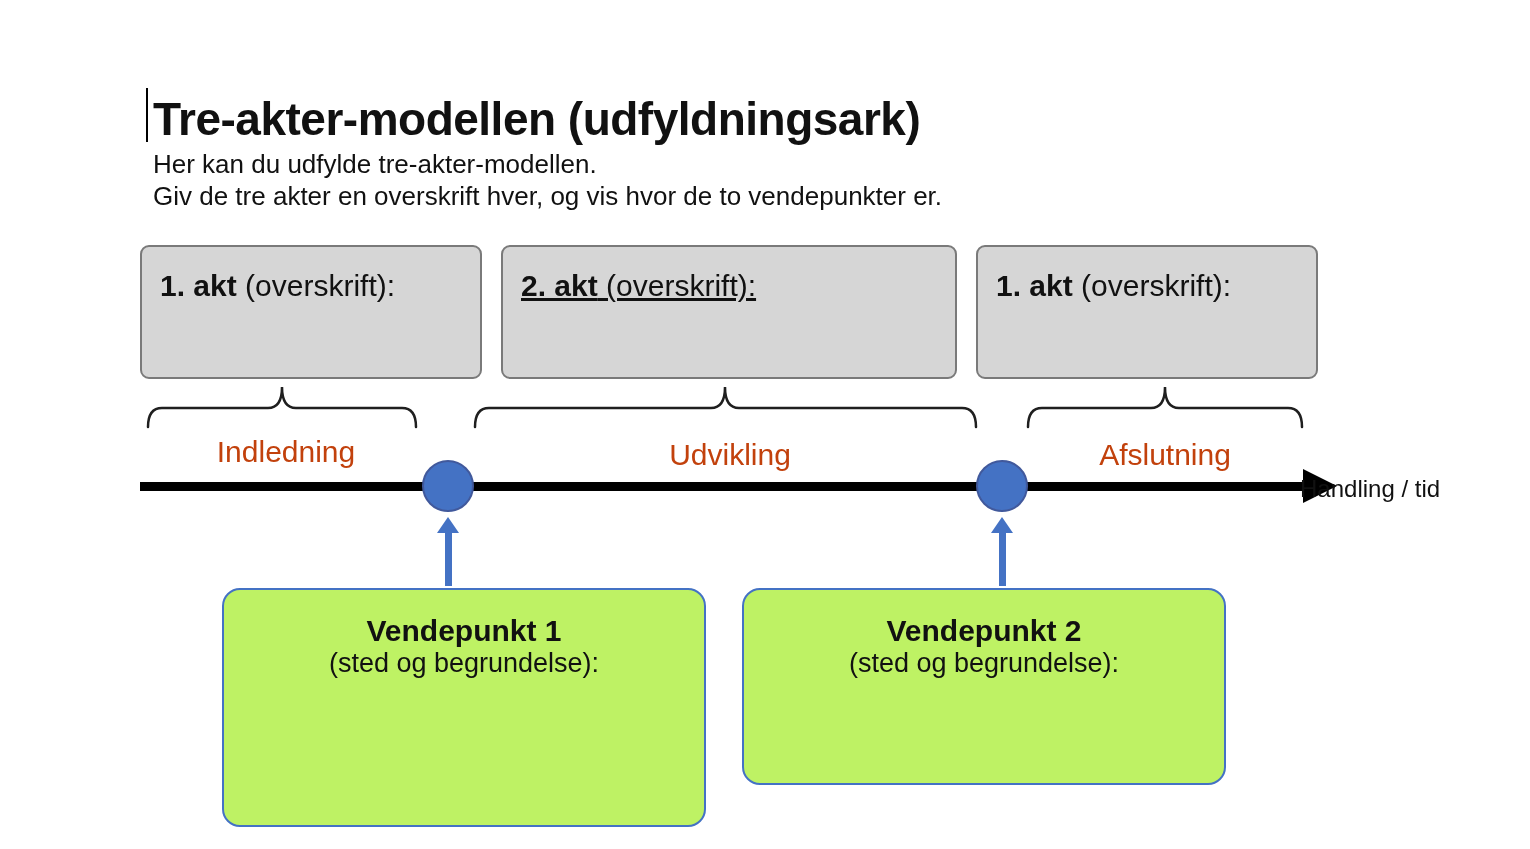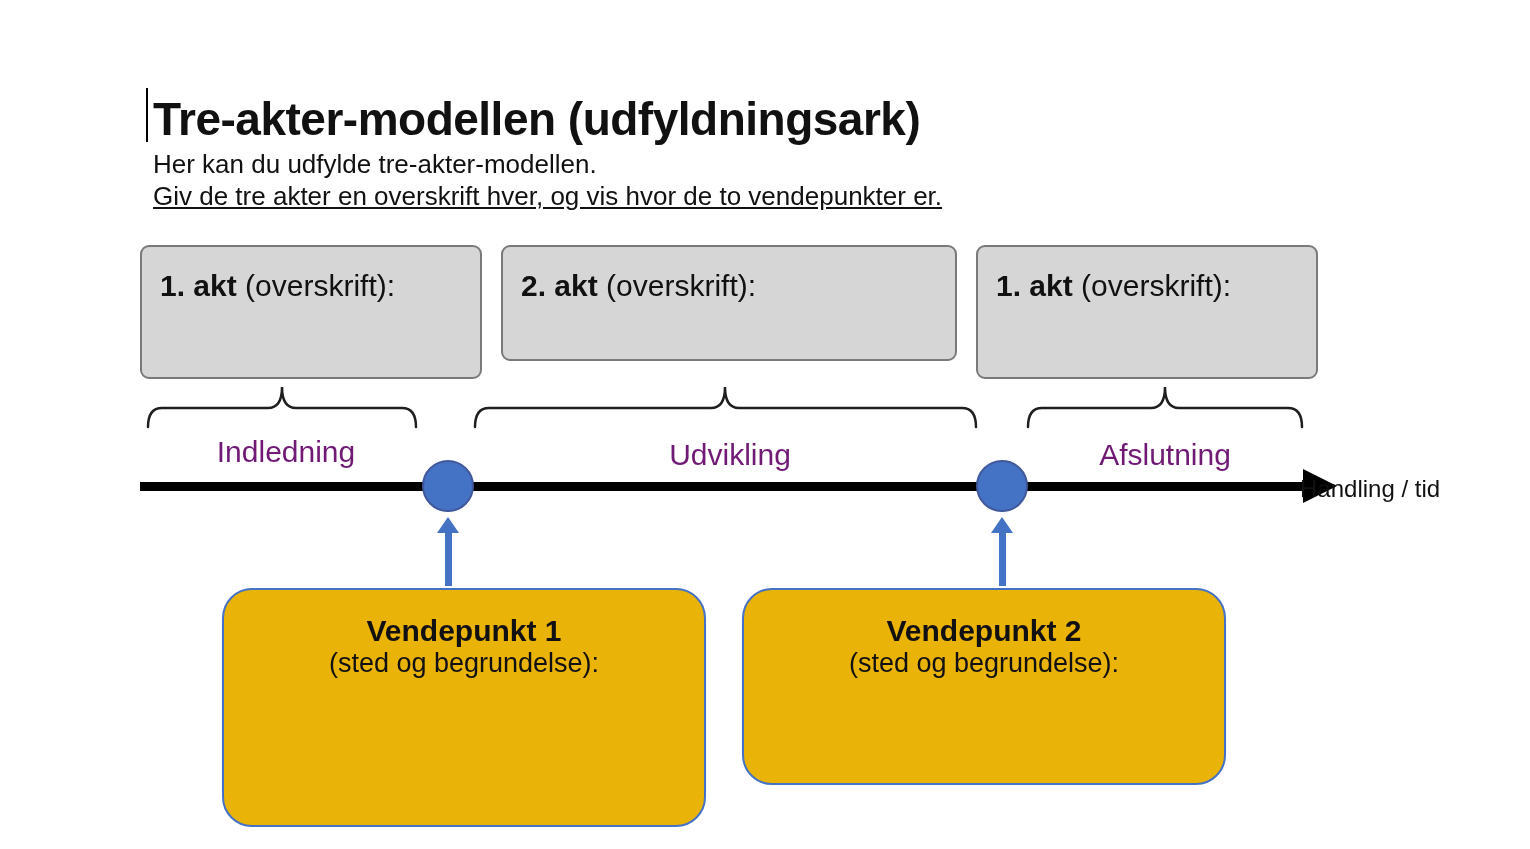--- a/index.html
+++ b/index.html
@@ -5,51 +5,51 @@
   html,body{margin:0;padding:0;}
   body{font-family:"Liberation Sans", sans-serif; background:#fff;}
   #canvas{position:relative;width:1530px;height:849px;background:#ffffff;overflow:hidden;}
   .abs{position:absolute;}
   .caret{width:2px;background:#000;}
   .title{font-size:46px;font-weight:bold;color:#111;letter-spacing:-0.5px;white-space:nowrap;}
   .subtitle{font-size:26px;color:#111;white-space:nowrap;}
   .act-box{background:#d6d6d6;border:2px solid #7a7a7a;border-radius:9px;box-sizing:border-box;
            padding:22px 0 0 18px;font-size:30px;color:#111;}
   .act-box b{font-weight:bold;}
-  .phase-label{font-size:30px;color:#701a75;transform:translateX(-50%);white-space:nowrap;}
+  .phase-label{font-size:30px;color:#c2410c;transform:translateX(-50%);white-space:nowrap;}
   .brace{overflow:visible;}
   .brace path{fill:none;stroke:#1f1f1f;stroke-width:2.5;stroke-linecap:round;}
   .timeline-shaft{height:9px;background:#000;}
   .timeline-head{width:0;height:0;border-top:17px solid transparent;border-bottom:17px solid transparent;
                  border-left:34px solid #000;}
   .axis-label{font-size:24px;color:#111;white-space:nowrap;}
   .dot{width:52px;height:52px;border-radius:50%;background:#4472c4;border:2px solid #41599c;box-sizing:border-box;}
   .up-shaft{width:7px;background:#4472c4;}
   .up-head{width:0;height:0;border-left:11px solid transparent;border-right:11px solid transparent;
            border-bottom:16px solid #4472c4;}
-  .tp-box{background:#eab308;border:2px solid #4472c4;border-radius:30px;box-sizing:border-box;
+  .tp-box{background:#bef264;border:2px solid #4472c4;border-radius:18px;box-sizing:border-box;
           text-align:center;padding-top:24px;color:#111;}
   .tp-title{font-size:30px;font-weight:bold;}
   .tp-sub{font-size:27px;}
 </style>
 </head>
 <body>
 
 <div id="canvas">
 
   <div class="abs caret" style="left:146px;top:88px;height:54px;"></div>
 
   <div class="abs subtitle" style="left:153px;top:149px;">Her kan du udfylde tre-akter-modellen.</div>
   <div class="abs title" style="left:153px;top:92px;">Tre-akter-modellen (udfyldningsark)</div>
-  <div class="abs subtitle" style="left:153px;top:181px;text-decoration:underline;">Giv de tre akter en overskrift hver, og vis hvor de to vendepunkter er.</div>
+  <div class="abs subtitle" style="left:153px;top:181px;">Giv de tre akter en overskrift hver, og vis hvor de to vendepunkter er.</div>
 
   <div class="abs act-box" style="left:140px;top:245px;width:342px;height:134px;">
     <b>1. akt</b><span> (overskrift):</span>
   </div>
-  <div class="abs act-box" style="left:501px;top:245px;width:456px;height:116px;">
+  <div class="abs act-box" style="left:501px;top:245px;width:456px;height:134px;text-decoration:underline;">
     <b>2. akt</b><span> (overskrift):</span>
   </div>
   <div class="abs act-box" style="left:976px;top:245px;width:342px;height:134px;">
     <b>1. akt</b><span> (overskrift):</span>
   </div>
 
   <svg class="abs brace" style="left:146px;top:383px;" width="272" height="48" viewBox="0 0 272 48">
     <path d="M 2,44 Q 2,25 16,25 L 122,25 Q 136,25 136,4 Q 136,25 150,25 L 256,25 Q 270,25 270,44"></path>
   </svg>
   <svg class="abs brace" style="left:473px;top:383px;" width="505" height="48" viewBox="0 0 505 48">

